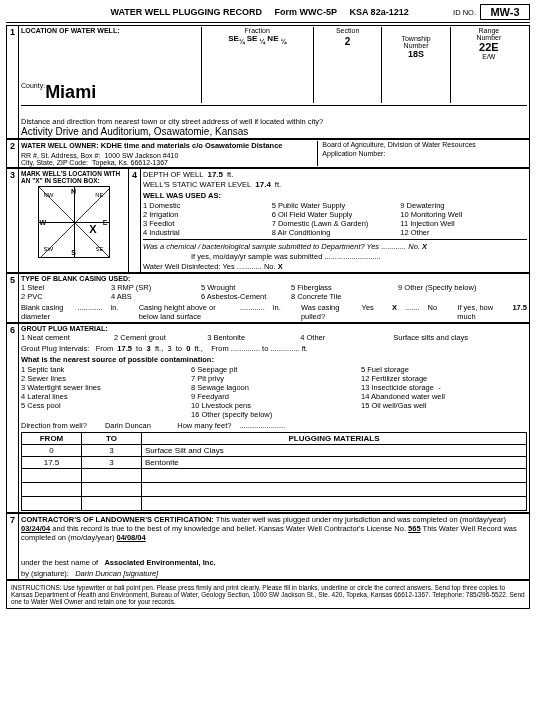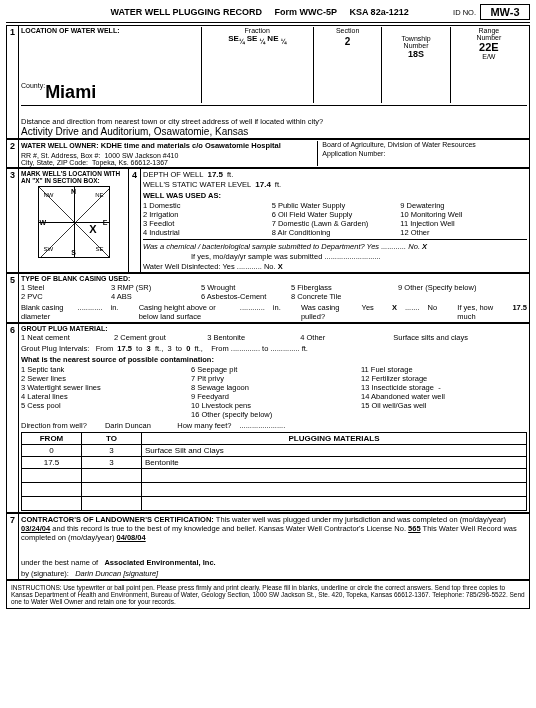--- a/index.html
+++ b/index.html
@@ -156,21 +156,21 @@
     </table>
 
   <table class="outer-table">
     <tbody>
         <tr>
       <td class="section-num">2</td>
       <td colspan="5">
         <div style="display:flex; gap:4px; width:100%;">
           <div style="flex:1; border-right:1px solid #000; padding-right:4px;">
             <span class="section-label">WATER WELL OWNER:</span>
-            <span style="font-size:7.5px; font-weight:bold;">KDHE time and materials c/o Osawatomie Hospital</span>
+            <span style="font-size:7.5px; font-weight:bold;">KDHE time and materials c/o Osawatomie Distance</span>
             <div style="display:flex; gap:4px; margin-top:2px;">
               <span style="font-size:7px;">RR #, St. Address, Box #:</span>
               <span style="font-size:7px;">1000 SW Jackson #410</span>
             </div>
             <div style="display:flex; gap:4px;">
               <span style="font-size:7px;">City, State, ZIP Code:</span>
               <span style="font-size:7px;">Topeka, Ks. 66612-1367</span>
             </div>
           </div>
           <div style="flex:0.7;">
@@ -331,21 +331,21 @@
           &nbsp;<span style="font-weight:bold;">0</span>
           &nbsp;<span>ft.,</span>
           &nbsp;&nbsp;&nbsp;<span>From</span>
           ..............&nbsp;<span>to</span>
           ..............&nbsp;<span>ft.</span>
         </div>
         <div style="font-size:7.5px; margin-top:2px; font-weight:bold;">What is the nearest source of possible contamination:</div>
         <div style="display:grid; grid-template-columns:1fr 1fr 1fr; gap:0 4px; font-size:7.5px; margin-top:1px;">
           <div>1 Septic tank</div>
           <div>6 Seepage pit</div>
-          <div>11 Fuel storage</div>
+          <div>5 Fuel storage</div>
           <div>2 Sewer lines</div>
           <div>7 Pit privy</div>
           <div>12 Fertilizer storage</div>
           <div>3 Watertight sewer lines</div>
           <div>8 Sewage lagoon</div>
           <div>13 Insecticide storage &nbsp;-</div>
           <div>4 Lateral lines</div>
           <div>9 Feedyard</div>
           <div>14 Abandoned water well</div>
           <div>5 Cess pool</div>

